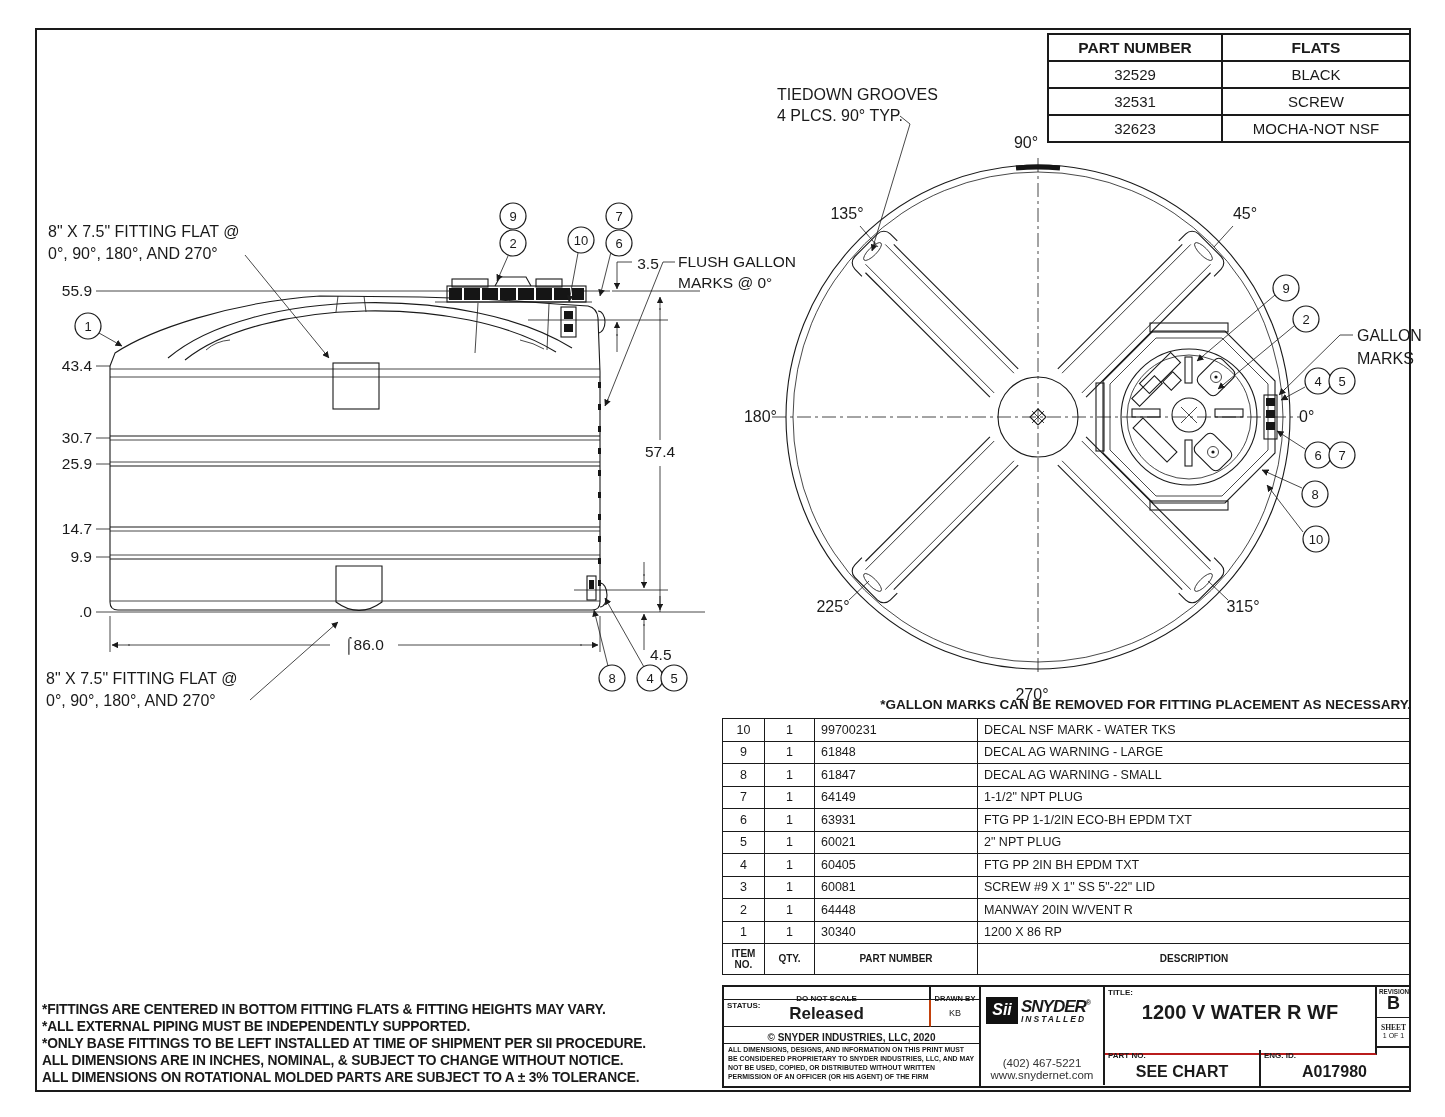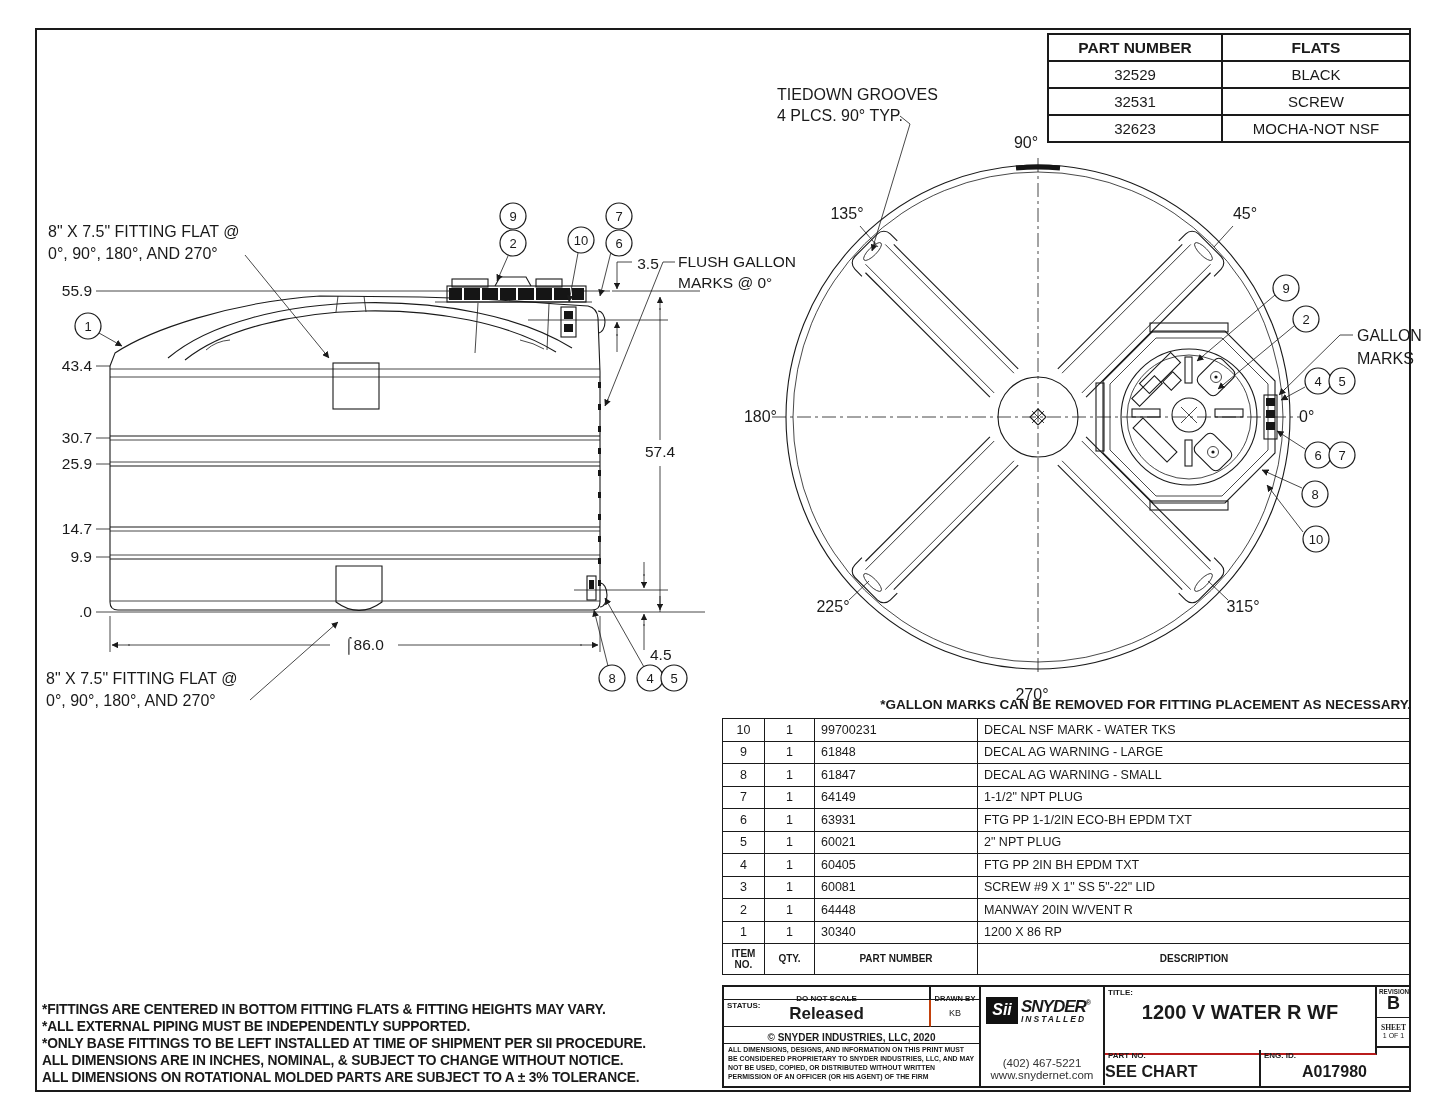--- a/index.html
+++ b/index.html
@@ -513,21 +513,21 @@
   <div class="c" style="left:653px;top:0;width:33px;height:31px;border-bottom:1.5px solid #1a1a1a;">
     <div style="font-size:6.3px;font-weight:bold;padding:1px 0 0 2px;">REVISION</div>
     <div style="text-align:center;font-size:18px;font-weight:bold;line-height:16px;">B</div>
   </div>
   <div class="c" style="left:653px;top:32.5px;width:33px;height:28.5px;border-bottom:2px solid #1a1a1a;text-align:center;">
     <div style="font-size:7.5px;font-weight:bold;padding-top:3px;font-family:Liberation Serif, serif;">SHEET</div>
     <div style="font-size:7px;">1 OF 1</div>
   </div>
   <div class="c" style="left:381px;top:63px;width:156px;height:37px;border-right:2px solid #1a1a1a;">
     <span class="tiny" style="position:absolute;left:3px;top:1px;">PART NO.</span>
-    <div style="text-align:left;font-size:16px;font-weight:bold;padding-top:13px;">SEE CHART</div>
+    <div style="text-align:center;font-size:16px;font-weight:bold;padding-top:13px;">SEE CHART</div>
   </div>
   <div class="c" style="left:537px;top:63px;width:147px;height:37px;">
     <span class="tiny" style="position:absolute;left:3px;top:1px;">ENG. ID.</span>
     <div style="text-align:center;font-size:16px;font-weight:bold;padding-top:13px;">A017980</div>
   </div>
 </div>
 
 <div class="notes">
   <div>*FITTINGS ARE CENTERED IN BOTTOM FITTING FLATS &amp; FITTING HEIGHTS MAY VARY.</div>
   <div>*ALL EXTERNAL PIPING MUST BE INDEPENDENTLY SUPPORTED.</div>

